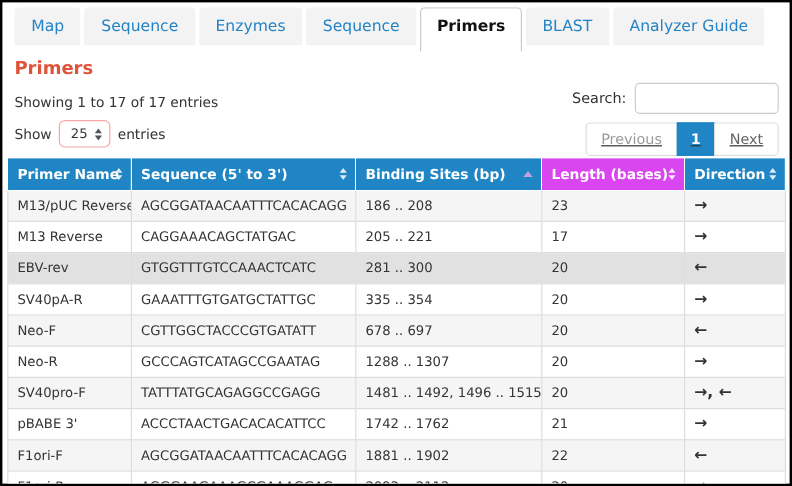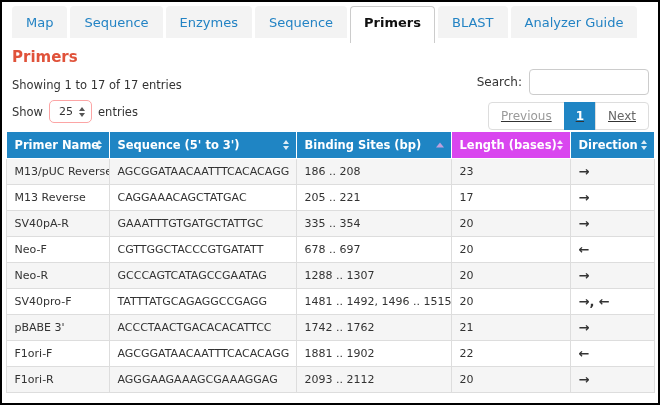--- a/index.html
+++ b/index.html
@@ -149,20 +149,27 @@
         <td>23</td>
         <td class="dir">→</td>
       </tr>
       <tr>
         <td>M13 Reverse</td>
         <td>CAGGAAACAGCTATGAC</td>
         <td>205 .. 221</td>
         <td>17</td>
         <td class="dir">→</td>
       </tr>
+      <tr class="highlighted">
+        <td>EBV-rev</td>
+        <td>GTGGTTTGTCCAAACTCATC</td>
+        <td>281 .. 300</td>
+        <td>20</td>
+        <td class="dir">←</td>
+      </tr>
       <tr>
         <td>SV40pA-R</td>
         <td>GAAATTTGTGATGCTATTGC</td>
         <td>335 .. 354</td>
         <td>20</td>
         <td class="dir">→</td>
       </tr>
       <tr>
         <td>Neo-F</td>
         <td>CGTTGGCTACCCGTGATATT</td>

